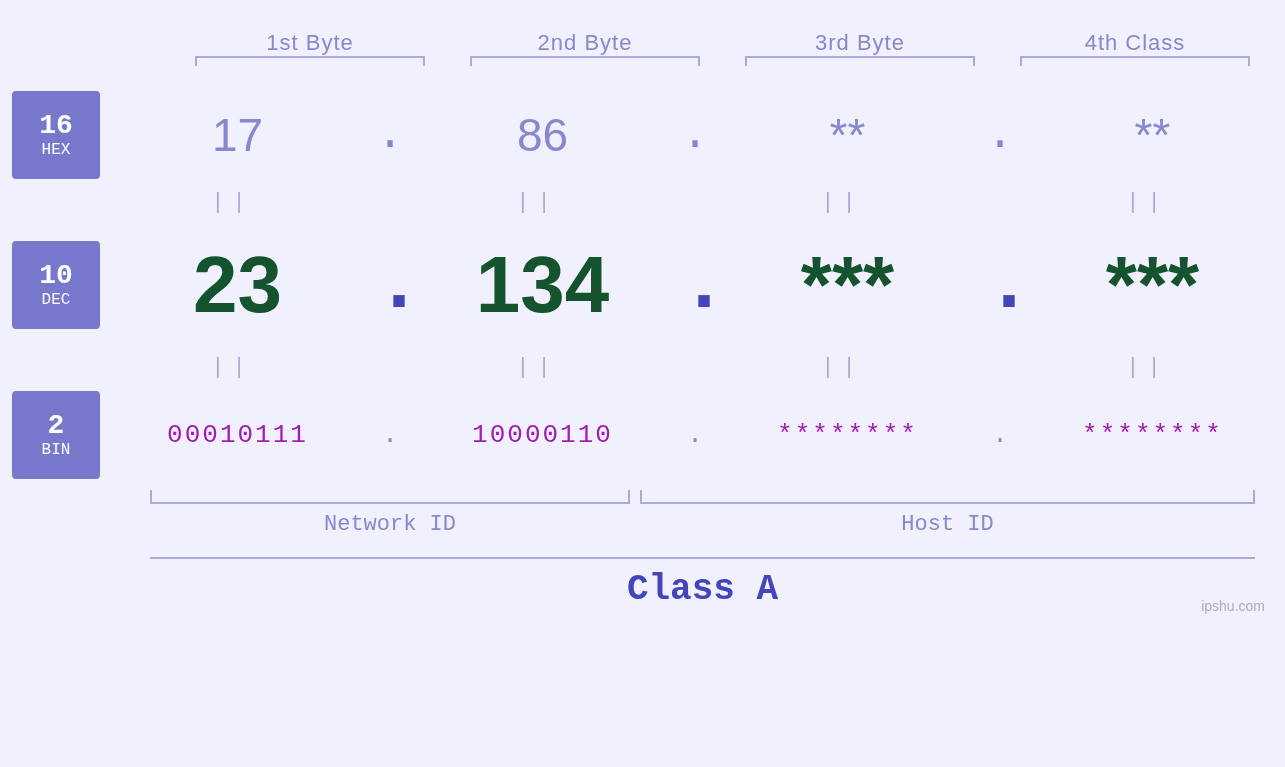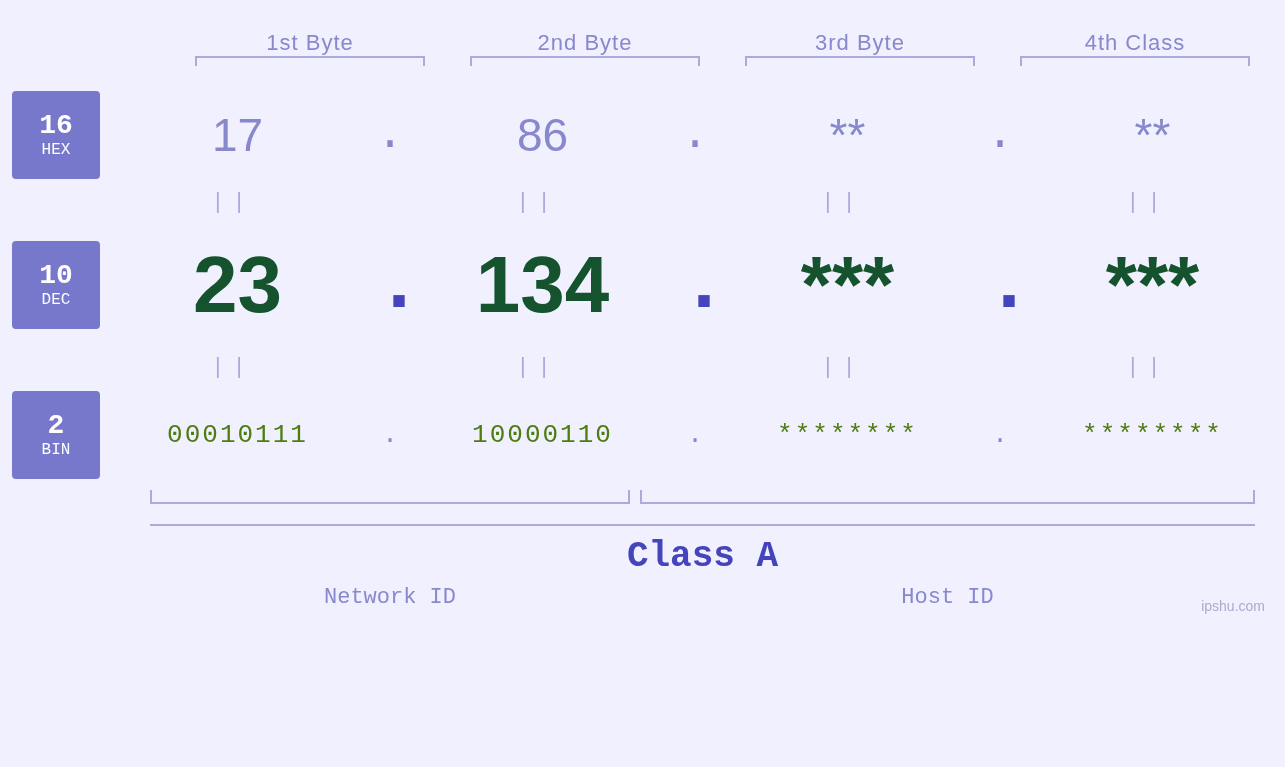--- a/index.html
+++ b/index.html
@@ -128,21 +128,21 @@
     .dec-value {
       font-size: 80px;
       color: #14532d;
       font-family: Arial, sans-serif;
       font-weight: bold;
     }
 
     
     .bin-value {
       font-size: 26px;
-      color: #4d7c0f;
+      color: #a21caf;
       font-family: 'Courier New', monospace;
       font-weight: normal;
       letter-spacing: 2px;
     }
 
     
     .equals-row {
       display: flex;
       align-items: center;
       width: 100%;
@@ -316,29 +316,29 @@
 
     <div style="display:flex; width:100%; margin-top: 10px;">
       <div style="width:150px;"></div>
 
       <div style="border-bottom: 2px solid #aaaadd; border-left: 2px solid #aaaadd; border-right: 2px solid #aaaadd; width: 480px; height: 14px;"></div>
       <div style="width:10px;"></div>
 
       <div style="border-bottom: 2px solid #aaaadd; border-left: 2px solid #aaaadd; border-right: 2px solid #aaaadd; flex:1; height: 14px; margin-right: 30px;"></div>
     </div>
 
-    <div style="margin-top: 20px; width:100%;">
-      <div style="margin-left:150px; margin-right:30px; border-bottom: 2px solid #aaaadd;"></div>
-      <div style="text-align:center; color:#4444bb; font-size:36px; font-family:'Courier New',monospace; font-weight:bold; margin-top:10px; margin-left:150px; margin-right:30px;">Class A</div>
-    </div>
-
     <div style="display:flex; width:100%; margin-top: 8px;">
       <div style="width:150px;"></div>
       <div style="width:480px; text-align:center; color:#8888cc; font-size:22px; font-family:'Courier New',monospace;">Network ID</div>
       <div style="width:10px;"></div>
       <div style="flex:1; text-align:center; color:#8888cc; font-size:22px; font-family:'Courier New',monospace; margin-right:30px;">Host ID</div>
     </div>
 
+    <div style="margin-top: 20px; width:100%;">
+      <div style="margin-left:150px; margin-right:30px; border-bottom: 2px solid #aaaadd;"></div>
+      <div style="text-align:center; color:#4444bb; font-size:36px; font-family:'Courier New',monospace; font-weight:bold; margin-top:10px; margin-left:150px; margin-right:30px;">Class A</div>
+    </div>
+
   </div>
 
   <div class="watermark">ipshu.com</div>
 
 </div>
 
 </body></html>

